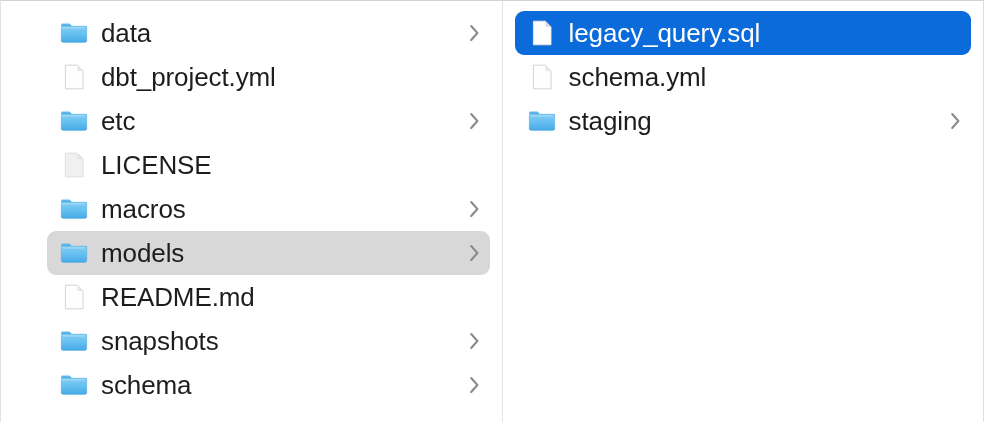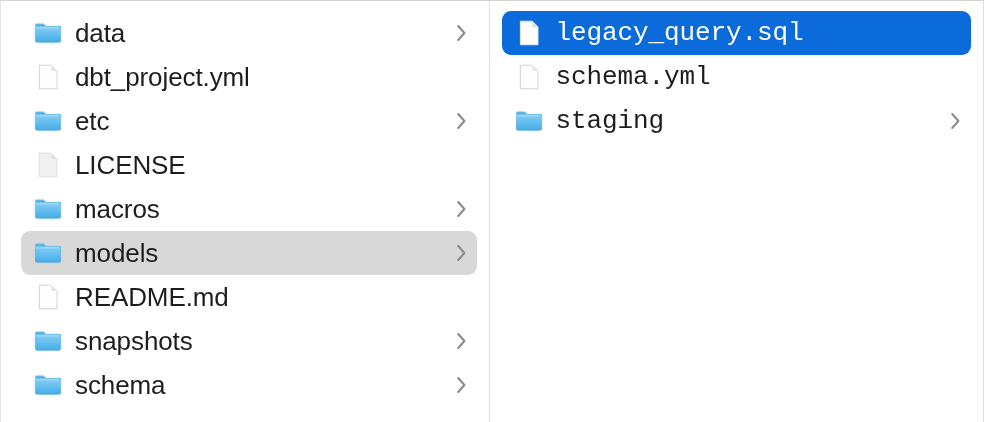--- a/index.html
+++ b/index.html
@@ -19,36 +19,36 @@
     position: relative;
     width: 984px;
     height: 422px;
     box-sizing: border-box;
     background: #ffffff;
     border-top: 1px solid #d4d4d4;
     border-left: 1px solid #e3e3e3;
     border-right: 1px solid #dedede;
     display: flex;
     align-items: stretch;
+    padding-left: 26px;
   }
 
   .column {
     position: relative;
     box-sizing: border-box;
     height: 100%;
     padding-top: 10px;
     overflow: hidden;
   }
   .column.col-0 {
     width: 489px;
     border-right: 1px solid #e2e2e3;
   }
   .column.col-1 {
     width: 494px;
-    font-family: Liberation Mono, monospace;
   }
 
   .row {
     position: relative;
     height: 44px;
     display: flex;
     align-items: center;
     box-sizing: border-box;
     margin: 0 12px 0 20px;
     padding: 0 10px 0 12px;

